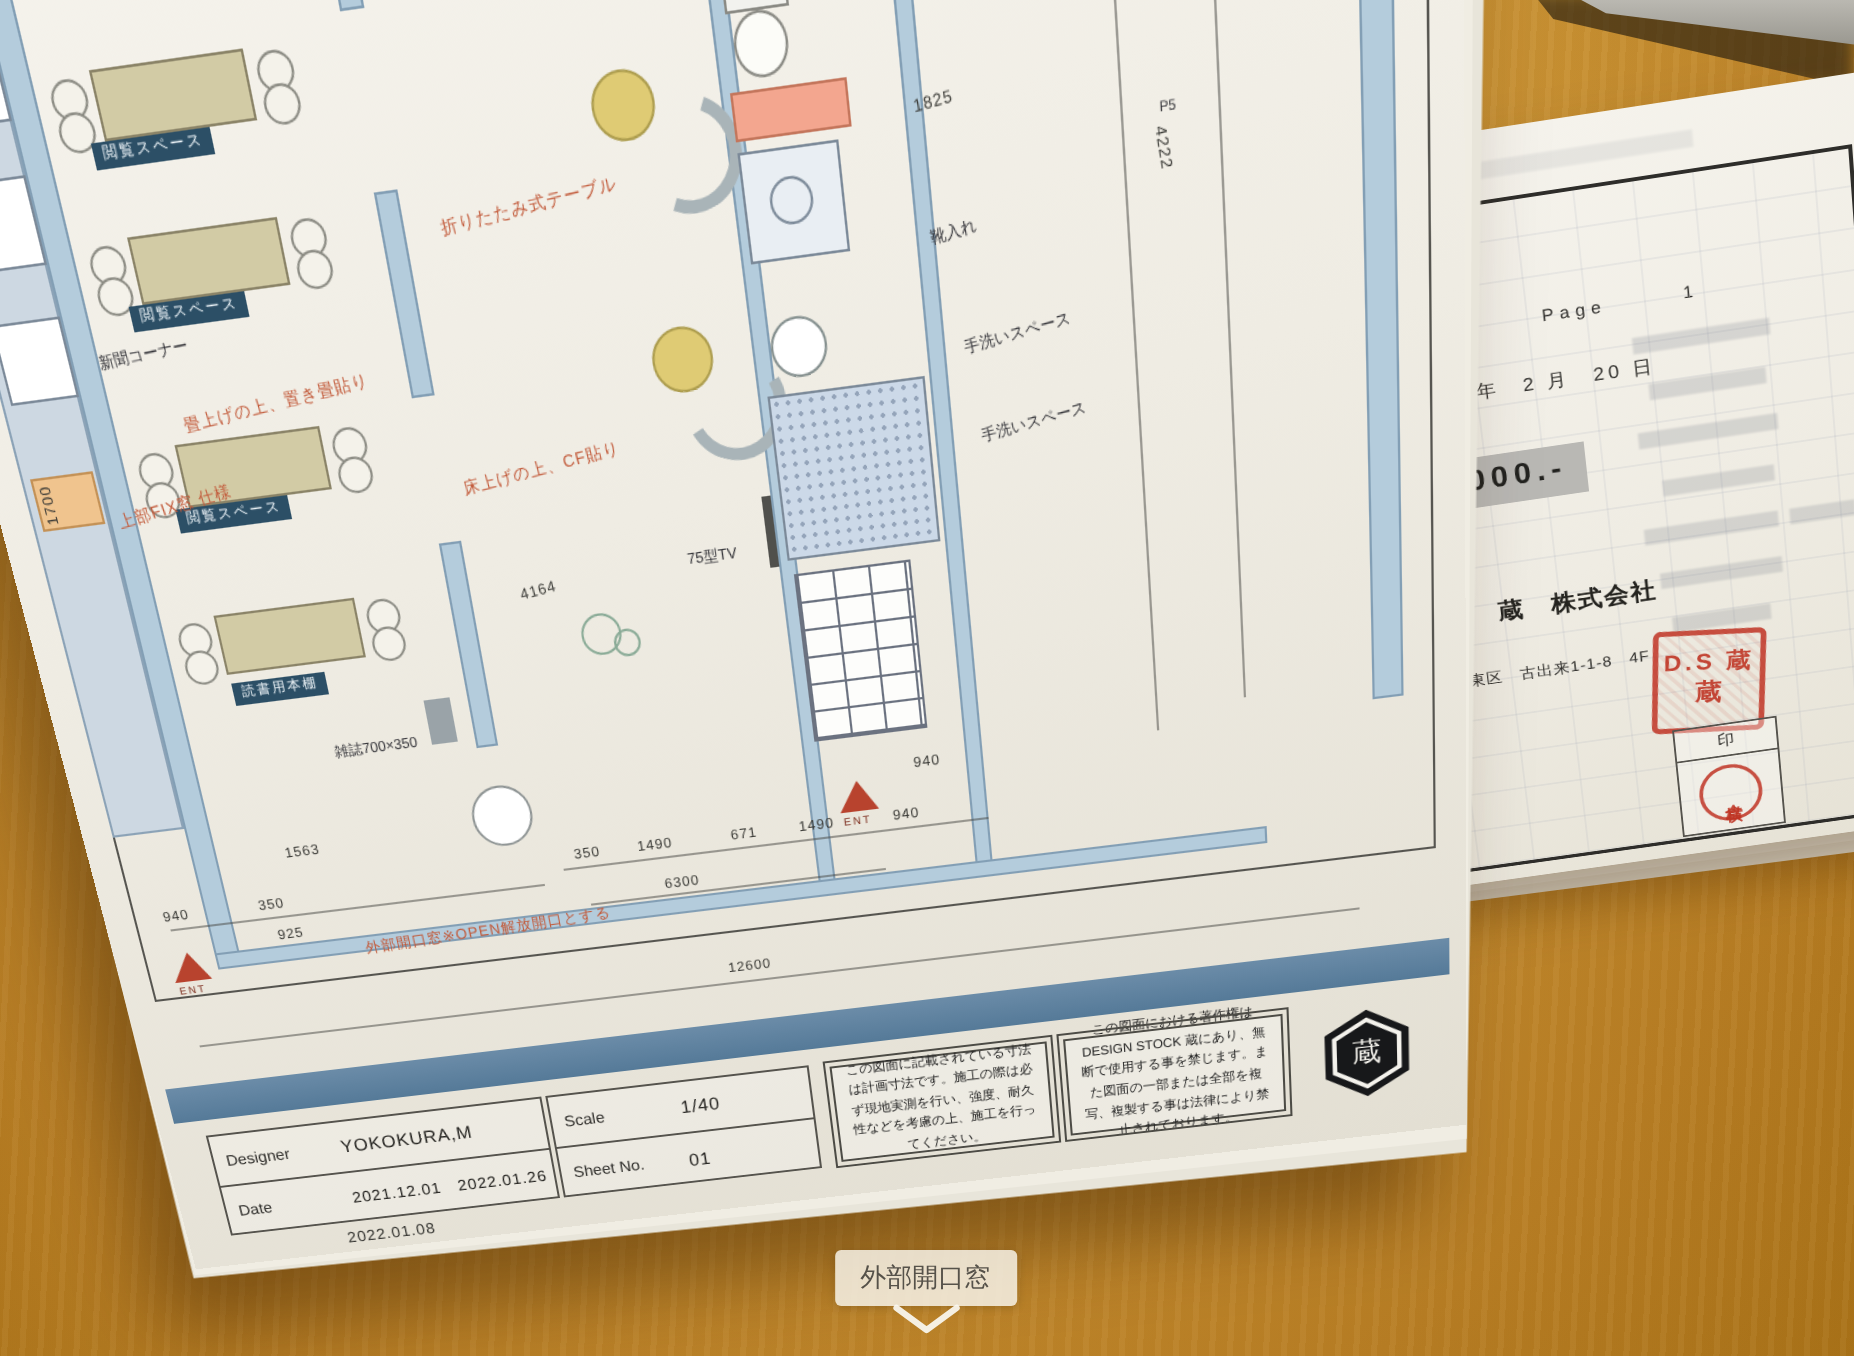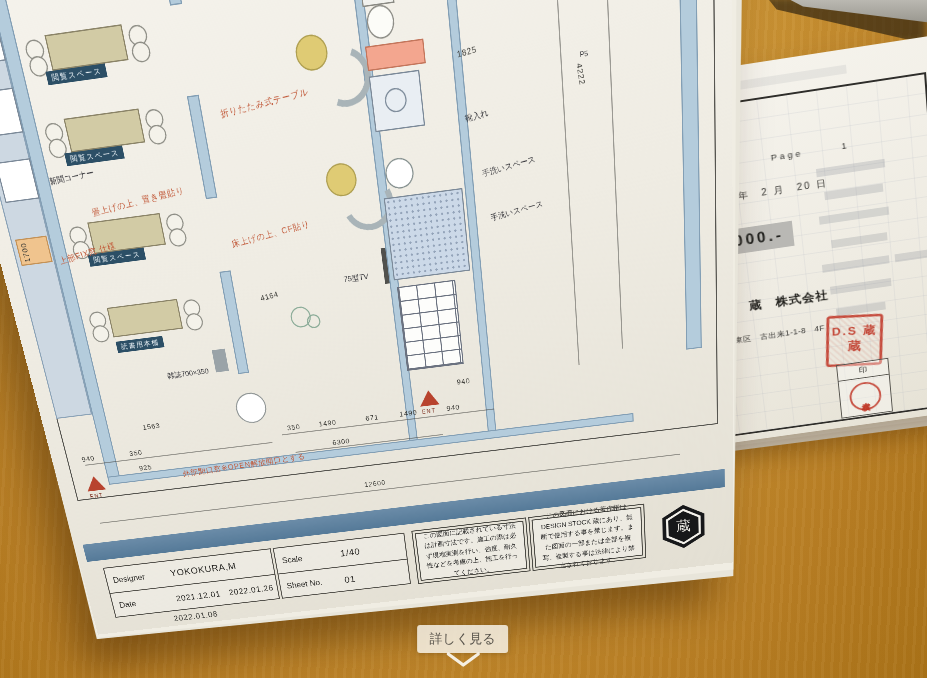--- a/index.html
+++ b/index.html
@@ -285,17 +285,17 @@
       <div class="hex" style="width:46px;height:46px;background:#17181a;display:flex;align-items:center;justify-content:center;">
         <div class="hex" style="width:38px;height:38px;background:#f4f2ec;display:flex;align-items:center;justify-content:center;">
           <div class="hex" style="width:33px;height:33px;background:#17181a;display:flex;align-items:center;justify-content:center;">
             <span style="color:#f2f0ea;font-size:14px;">蔵</span>
           </div>
         </div>
       </div>
     </div>
   </div>
 
-  <button class="pill">詳しく見る</button>
+  <button class="pill">外部開口窓</button>
   <svg class="chev" width="36" height="17" viewBox="0 0 36 17">
     <polyline points="3,3 18,14 33,3" fill="none" stroke="rgba(250,248,242,0.92)" stroke-width="3.2" stroke-linecap="round" stroke-linejoin="round"></polyline>
   </svg>
 </div>
 
 </body></html>

